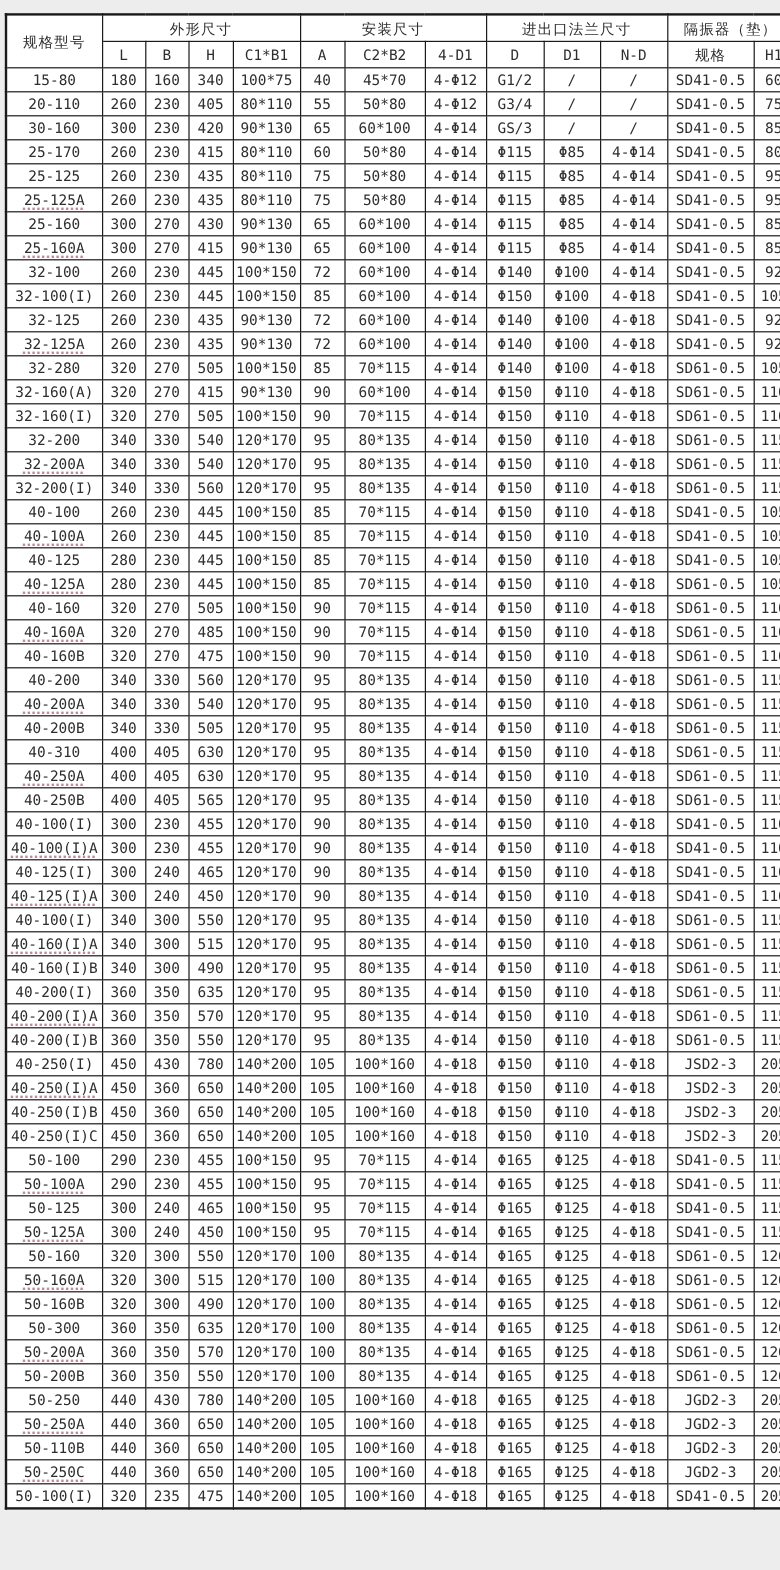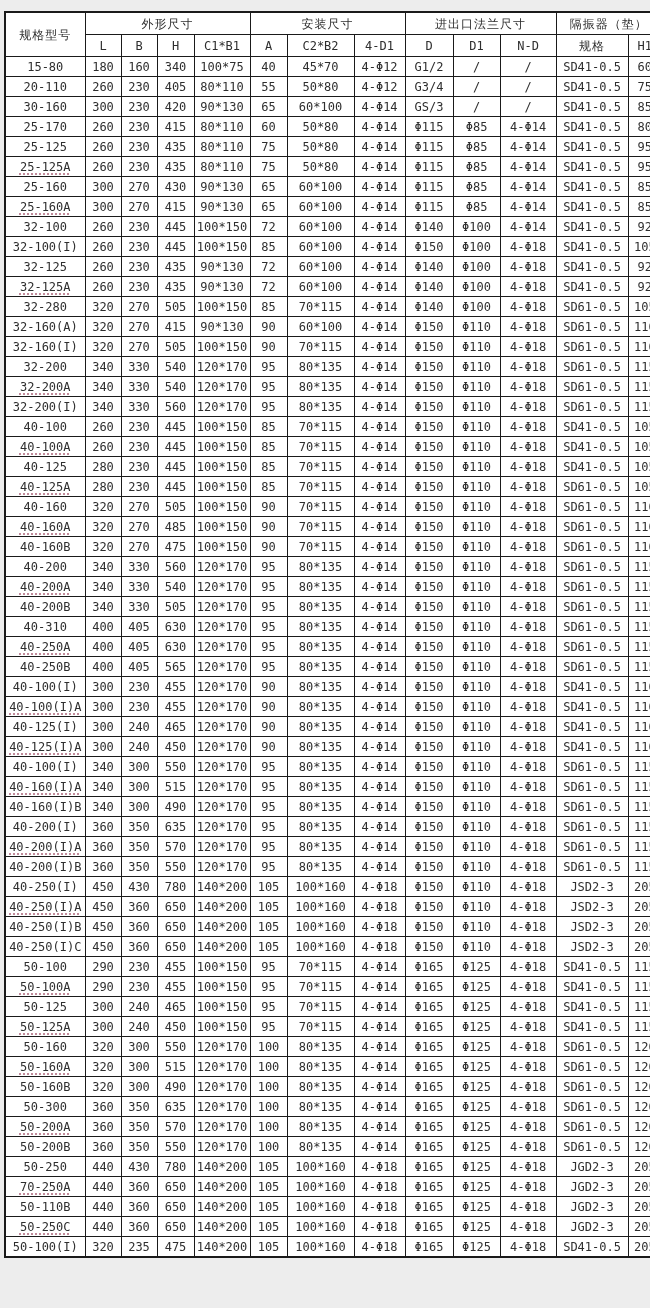--- a/index.html
+++ b/index.html
@@ -945,21 +945,21 @@
           <td>105</td>
           <td>100*160</td>
           <td>4-Φ18</td>
           <td>Φ165</td>
           <td>Φ125</td>
           <td>4-Φ18</td>
           <td>JGD2-3</td>
           <td>205</td>
         </tr>
         <tr>
-          <td class="model-cell"><span class="squiggle">70-250A</span></td>
+          <td class="model-cell"><span class="squiggle">50-250A</span></td>
           <td>440</td>
           <td>360</td>
           <td>650</td>
           <td>140*200</td>
           <td>105</td>
           <td>100*160</td>
           <td>4-Φ18</td>
           <td>Φ165</td>
           <td>Φ125</td>
           <td>4-Φ18</td>

